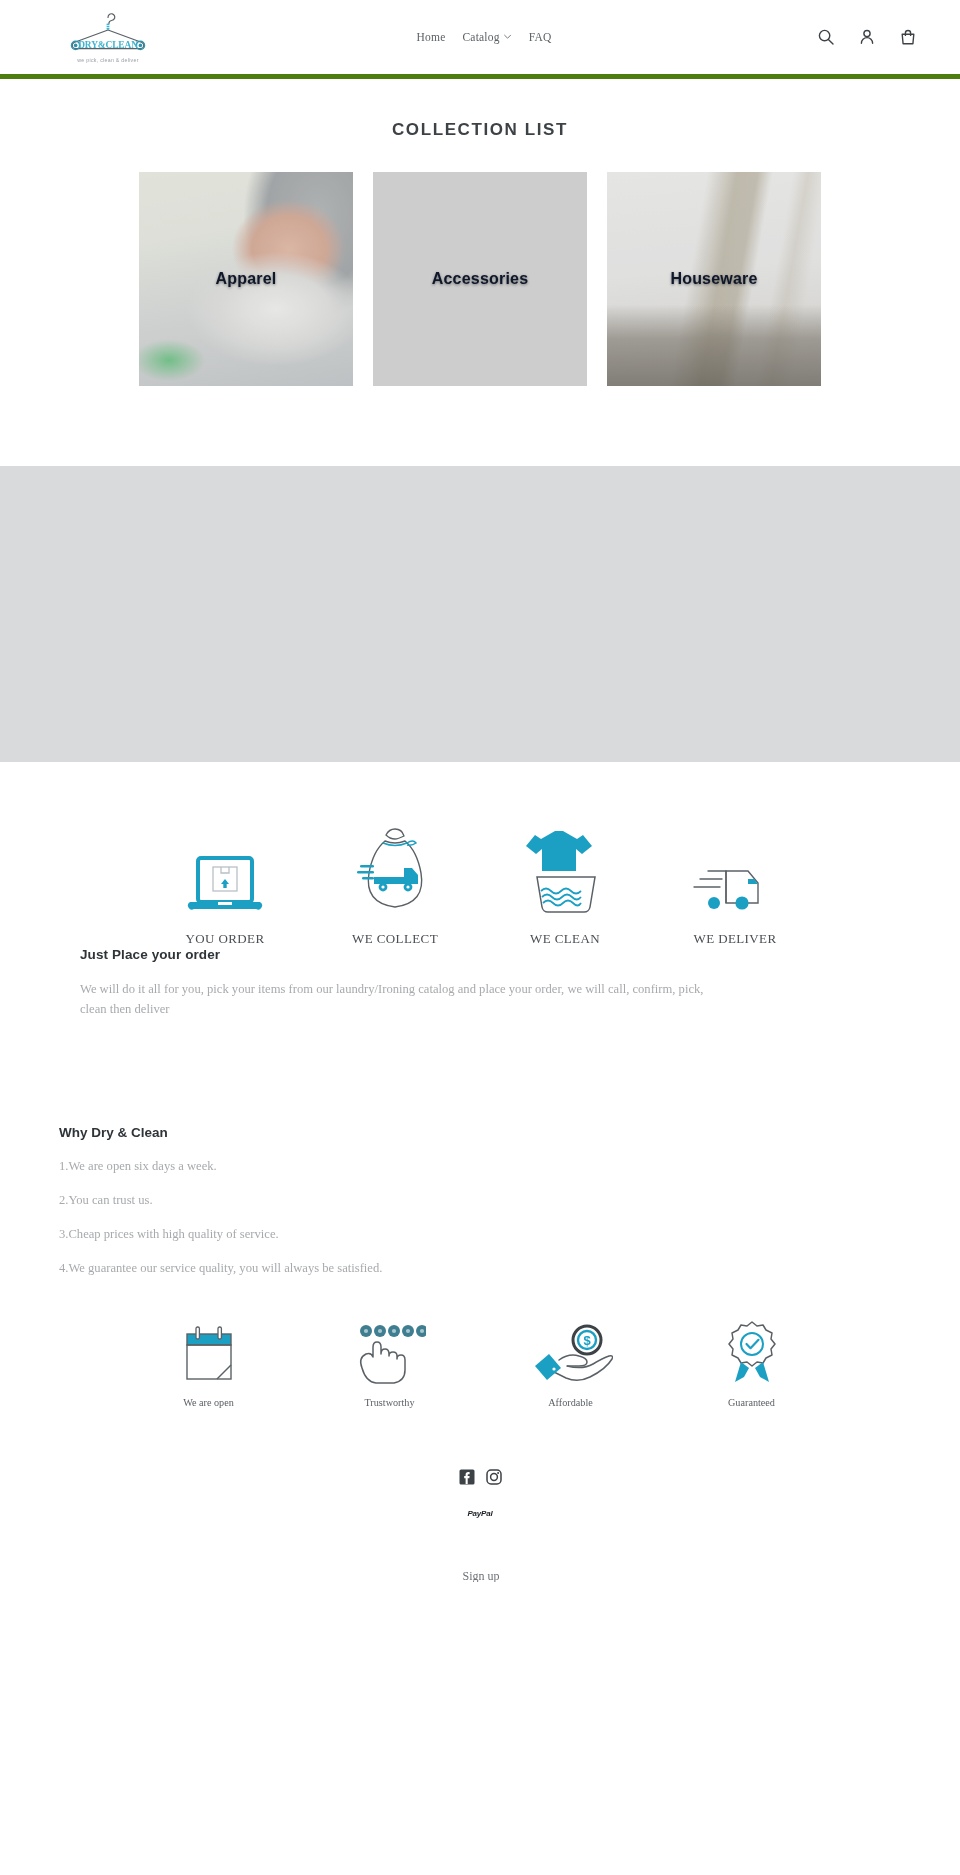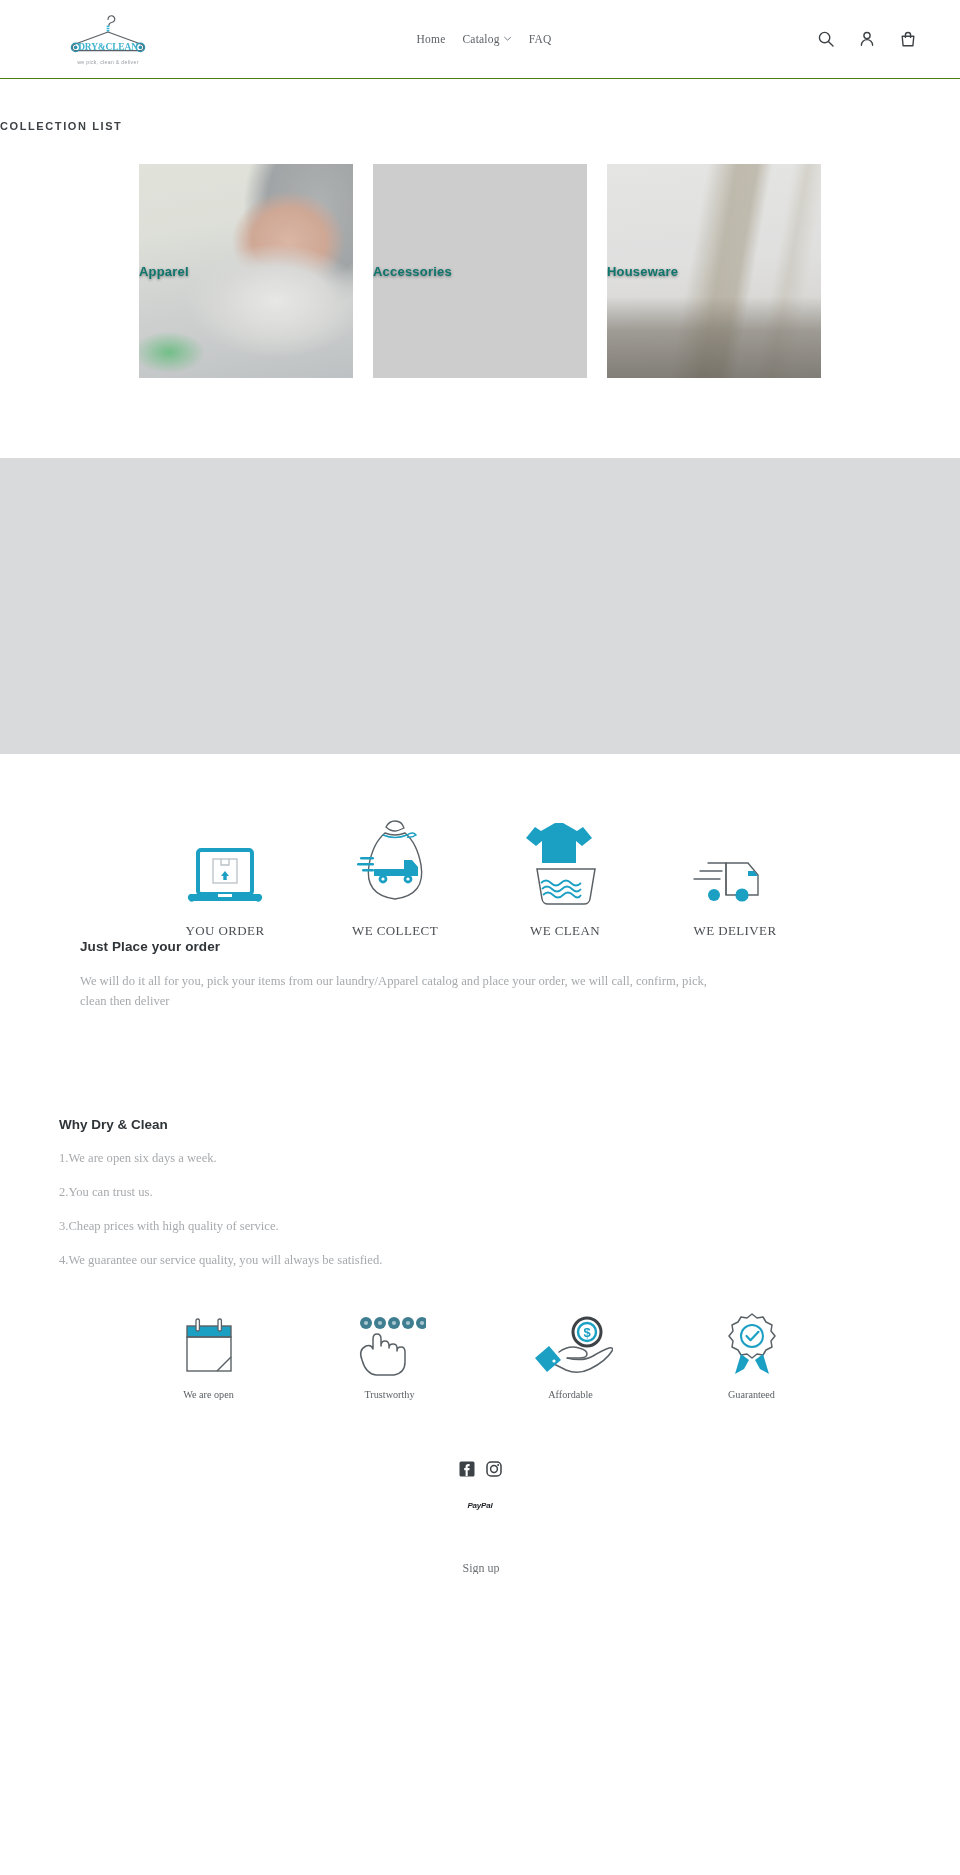--- a/index.html
+++ b/index.html
@@ -13,21 +13,21 @@
     font-family: "Liberation Serif", serif;
     color: #3d4246;
     -webkit-font-smoothing: antialiased;
   }
 
   .page { width: 960px; position: relative; overflow: hidden; }
 
   
   .site-header {
     height: 79px;
-    border-bottom: 1px solid #4d7c0f;
+    border-bottom: 5px solid #4d7c0f;
     display: flex;
     align-items: center;
     padding: 0 24px;
     position: relative;
     background: #fff;
   }
 
   .logo-wrap {
     width: 120px;
     display: flex;
@@ -79,22 +79,23 @@
     width: 20px; height: 20px;
     display: flex; align-items: center; justify-content: center;
     color: #3d4246;
     cursor: pointer;
     background: none; border: none; padding: 0;
   }
 
   
   .collection-section { padding: 41px 0 0; }
   .section-title {
+    text-align: center;
     font-family: "Liberation Sans", sans-serif;
-    font-size: 11px;
+    font-size: 17px;
     font-weight: bold;
     letter-spacing: 1.6px;
     color: #3d4246;
     text-transform: uppercase;
   }
 
   .collection-grid {
     display: flex;
     justify-content: center;
     gap: 20px;
@@ -109,24 +110,25 @@
     text-decoration: none;
     display: block;
     background: #d8d8d8;
   }
   .collection-card .photo { position: absolute; inset: 0; }
   .collection-card .label {
     position: absolute;
     left: 0; right: 0;
     top: 50%;
     transform: translateY(-50%);
+    text-align: center;
     font-family: "Liberation Sans", sans-serif;
-    font-size: 13px;
+    font-size: 16px;
     font-weight: bold;
-    color: #0f766e;
+    color: #0f172a;
     text-shadow: 0 1px 3px rgba(0,0,0,.45);
     letter-spacing: .2px;
     z-index: 3;
   }
   .shade {
     position: absolute; inset: 0;
     background: rgba(0,0,0,.05);
     z-index: 2;
   }
 
@@ -454,21 +456,21 @@
           </svg>
         </div>
         <div class="process-label">WE DELIVER</div>
       </div>
 
     </div>
   </section>
 
   <section class="text-block">
     <h3 class="block-heading">Just Place your order</h3>
-    <p class="block-para">We will do it all for you, pick your items from our laundry/Apparel catalog and place your order, we will call, confirm, pick, clean then deliver</p>
+    <p class="block-para">We will do it all for you, pick your items from our laundry/Ironing catalog and place your order, we will call, confirm, pick, clean then deliver</p>
   </section>
 
   <section class="why-section">
     <h3 class="why-heading">Why Dry &amp; Clean</h3>
     <p class="why-line">1.We are open six days a week.</p>
     <p class="why-line">2.You can trust us.</p>
     <p class="why-line">3.Cheap prices with high quality of service.</p>
     <p class="why-line">4.We guarantee our service quality, you will always be satisfied.</p>
   </section>
 

